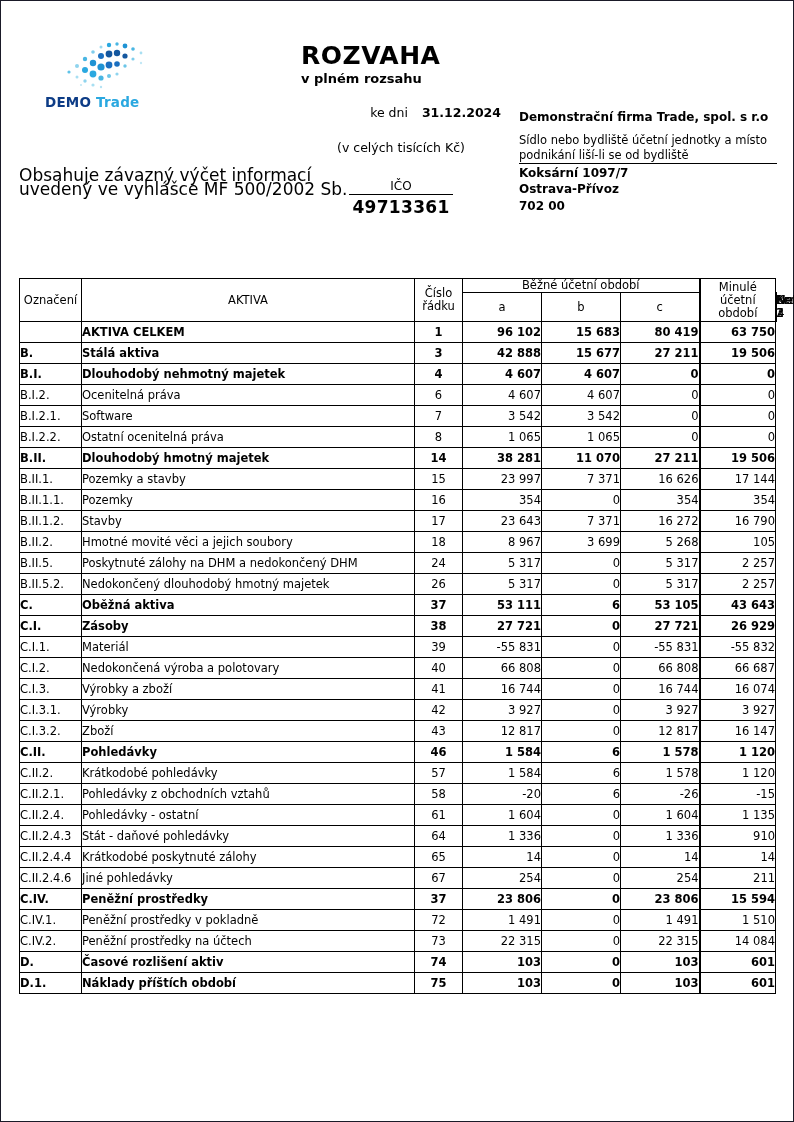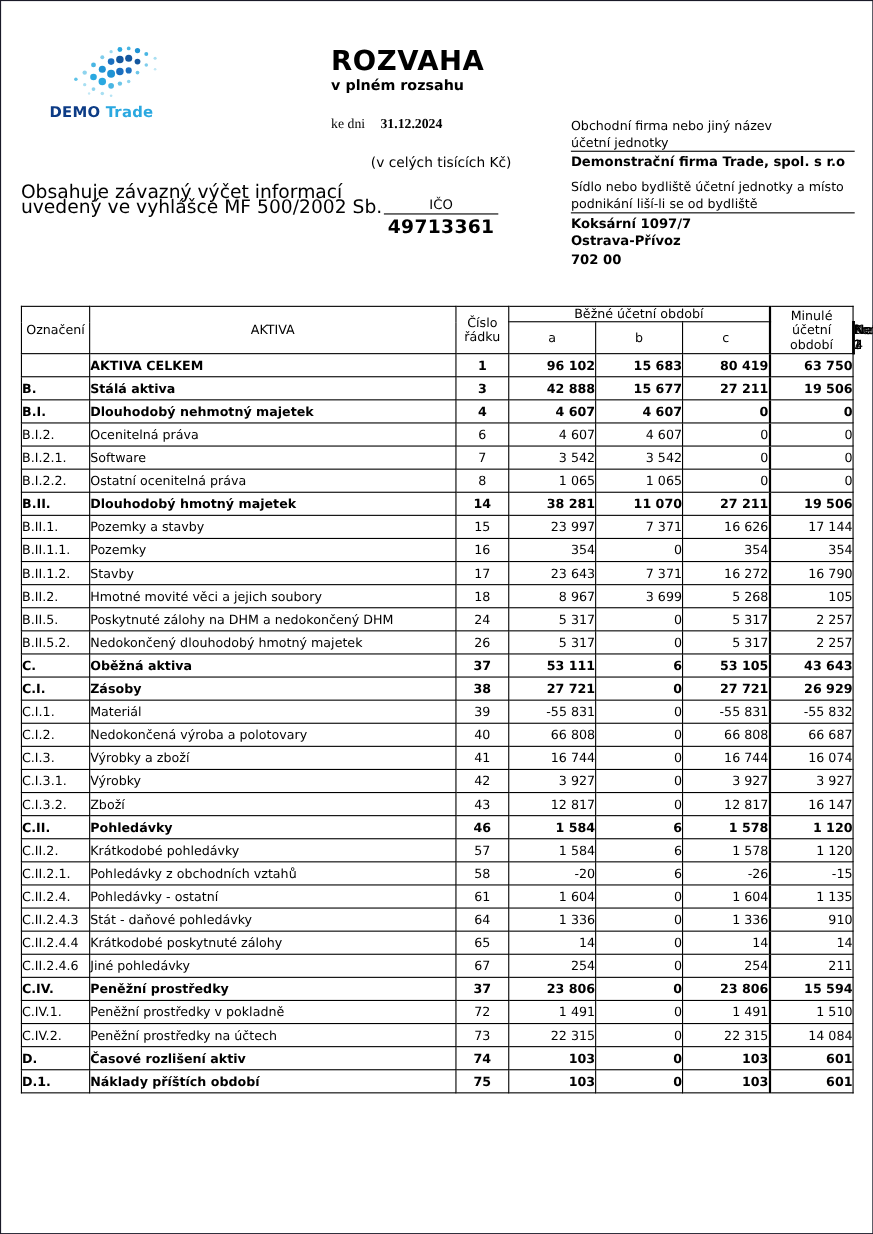--- a/index.html
+++ b/index.html
@@ -79,24 +79,23 @@
     width: 200px;
     text-align: left;
     font-size: 13px;
     font-weight: bold;
   }
   .kedni-row {
     position: absolute;
     left: 300px;
     top: 104px;
     width: 200px;
-    text-align: left;
+    text-align: right;
     font-size: 12.5px;
     white-space: nowrap;
-    font-family: Liberation Serif, serif;
   }
   .kedni-label { font-weight: normal; }
   .kedni-value { font-weight: bold; margin-left: 14px; }
   .currency-note {
     position: absolute;
     left: 290px;
     top: 139px;
     width: 220px;
     text-align: center;
     font-size: 12.5px;
@@ -293,24 +292,20 @@
       <div>Obsahuje závazný výčet informací</div>
       <div>uvedený ve vyhlášce MF 500/2002 Sb.</div>
     </div>
 
     <div class="ico-wrap">
       <div class="ico-label">IČO</div>
       <div class="ico-value">49713361</div>
     </div>
 
     <div class="company-block">
-      <div class="ci-caption">
-        <div>Obchodní firma nebo jiný název</div>
-        <div class="ci-rule">účetní jednotky</div>
-      </div>
       <div class="ci-value">Demonstrační firma Trade, spol. s r.o</div>
       <div class="ci-gap"></div>
       <div class="ci-caption">
         <div>Sídlo nebo bydliště účetní jednotky a místo</div>
         <div class="ci-rule">podnikání liší-li se od bydliště</div>
       </div>
       <div class="ci-value">Koksární 1097/7</div>
       <div class="ci-value">Ostrava-Přívoz</div>
       <div class="ci-value">702 00</div>
     </div>

